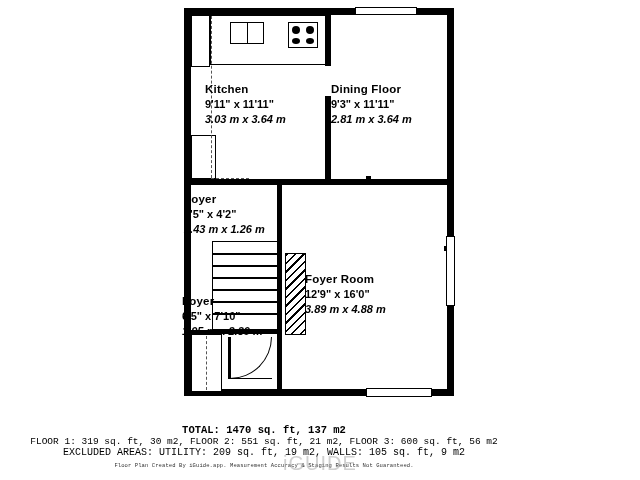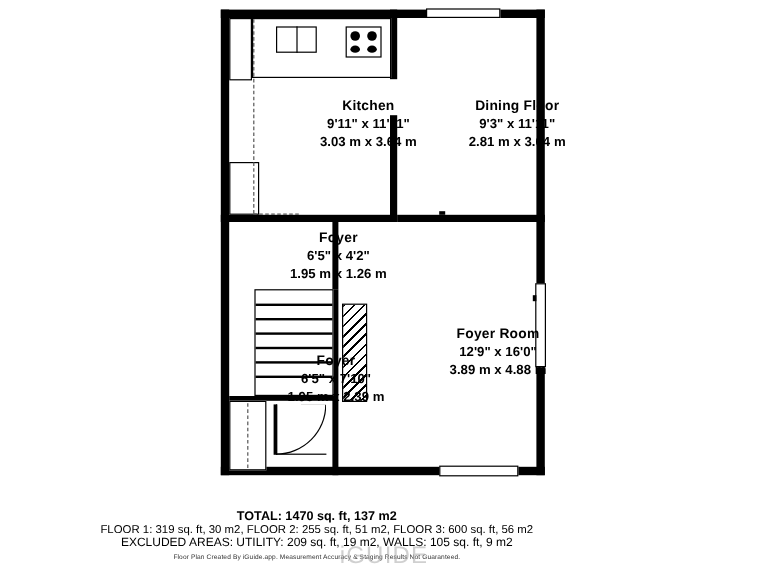--- a/index.html
+++ b/index.html
@@ -5,44 +5,44 @@
   html,body{margin:0;padding:0;background:#ffffff;}
   body{width:640px;height:480px;position:relative;overflow:hidden;
        font-family:"Liberation Sans",sans-serif;color:#000;}
 
   #plan{position:absolute;left:0;top:0;width:640px;height:480px;}
 
   
   .wall{position:absolute;background:#000;}
 
   
-  .room{position:absolute;text-align:center;line-height:1.32;margin-left:42px;}
+  .room{position:absolute;text-align:left;line-height:1.32;}
   .room .name{font-size:11.5px;font-weight:bold;letter-spacing:.2px;}
   .room .imp{font-size:11px;font-weight:bold;}
-  .room .met{font-size:11px;font-weight:bold;}
+  .room .met{font-size:11px;font-weight:bold;font-style:italic;}
 
   
   .thin{position:absolute;border:1.5px solid #000;box-sizing:border-box;background:#fff;}
   .thinner{position:absolute;border:1px solid #000;box-sizing:border-box;background:#fff;}
   .dash-v{position:absolute;border-left:1px dashed #555;}
   .dash-h{position:absolute;border-top:1px dashed #555;}
 
   
   .stair-step{position:absolute;background:#000;}
 
   
   .hatch{position:absolute;box-sizing:border-box;border:1.5px solid #000;
          background:repeating-linear-gradient(135deg,#000 0 1.5px,#fff 1.5px 6px);}
 
   
   .arc{position:absolute;box-sizing:border-box;border:1.5px solid #000;
        border-radius:0 0 0 100%;background:transparent;}
 
   
-  #footer{position:absolute;left:0;top:424px;width:528px;text-align:center;}
+  #footer{position:absolute;left:0;top:424px;width:528px;text-align:center;font-family:Liberation Mono, monospace;}
   #footer .total{font-size:10.5px;font-weight:bold;}
   #footer .line{font-size:9.5px;}
   #footer .line2{font-size:10px;}
   #footer .cred{font-size:5.5px;color:#333;margin-top:4px;letter-spacing:.1px;}
 
   
   #wm{position:absolute;left:150px;top:452px;width:340px;text-align:center;
       font-size:20px;font-weight:normal;color:rgba(170,170,170,.55);
       letter-spacing:1px;pointer-events:none;}
 </style>
@@ -122,37 +122,37 @@
 
   <div class="room" style="left:331px;top:82px;width:116px;">
     <div class="name">Dining Floor</div>
     <div class="imp">9'3" x 11'11"</div>
     <div class="met">2.81 m x 3.64 m</div>
   </div>
 
   <div class="room" style="left:184px;top:192px;width:112px;">
     <div class="name">Foyer</div>
     <div class="imp">6'5" x 4'2"</div>
-    <div class="met">1.95 m x 1.26 m</div>
+    <div class="met">2.43 m x 1.26 m</div>
   </div>
 
   <div class="room" style="left:182px;top:294px;width:112px;">
     <div class="name">Foyer</div>
     <div class="imp">6'5" x 7'10"</div>
     <div class="met">1.95 m x 2.39 m</div>
   </div>
 
   <div class="room" style="left:305px;top:272px;width:136px;">
     <div class="name">Foyer Room</div>
     <div class="imp">12'9" x 16'0"</div>
     <div class="met">3.89 m x 4.88 m</div>
   </div>
 
 </div>
 
 <div id="footer">
   <div class="total">TOTAL: 1470 sq. ft, 137 m2</div>
-  <div class="line">FLOOR 1: 319 sq. ft, 30 m2, FLOOR 2: 255 sq. ft, 51 m2, FLOOR 3: 600 sq. ft, 56 m2</div>
+  <div class="line">FLOOR 1: 319 sq. ft, 30 m2, FLOOR 2: 551 sq. ft, 21 m2, FLOOR 3: 600 sq. ft, 56 m2</div>
   <div class="line2">EXCLUDED AREAS: UTILITY: 209 sq. ft, 19 m2, WALLS: 105 sq. ft, 9 m2</div>
   <div class="cred">Floor Plan Created By iGuide.app. Measurement Accuracy &amp; Staging Results Not Guaranteed.</div>
 </div>
 
 <div id="wm">iGUIDE</div>
 
 </body></html>

